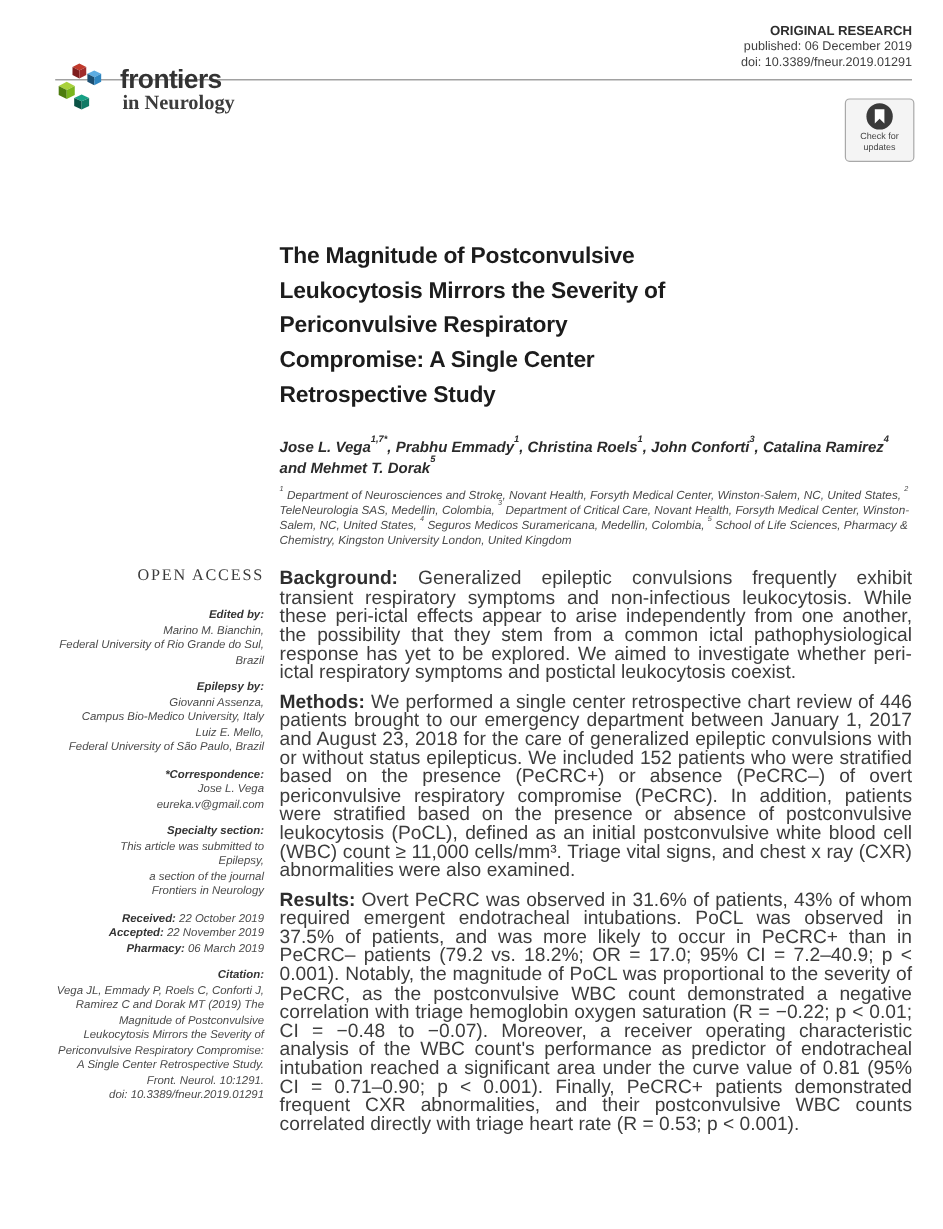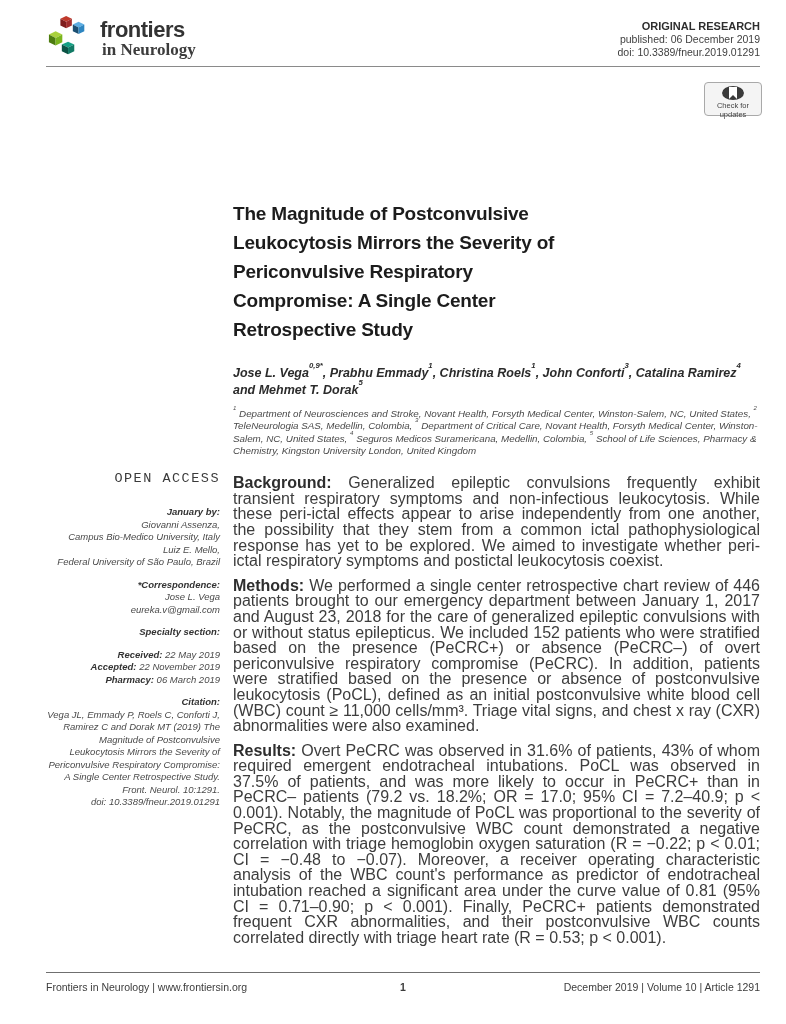--- a/index.html
+++ b/index.html
@@ -16,39 +16,39 @@
     padding: 0 26px 0 46px;
   }
 
   
   .header {
     display: flex; justify-content: space-between; align-items: flex-start;
     padding-top: 14px;
     height: 67px;
     border-bottom: 1.5px solid #8a8a8a;
   }
-  .logo { display: flex; align-items: flex-start; gap: 8px; }
+  .logo { display: flex; align-items: center; gap: 8px; margin-top: 36px; }
   .logo-cubes { width: 46px; height: 44px; }
   .logo-text { padding-top: 6px; }
   .logo-brand {
     font-size: 22px; font-weight: bold; color: #333333;
     letter-spacing: -0.5px; line-height: 20px;
   }
   .logo-journal {
     font-family: "Liberation Serif", serif;
     font-size: 17px; color: #3c3c3c; line-height: 19px; padding-left: 2px; font-weight: bold;
   }
   .header-right { text-align: right; padding-top: 6px; }
   .article-type { font-size: 11px; font-weight: bold; color: #2e2e2e; line-height: 13px; }
   .header-meta { font-size: 10.5px; color: #3f3f3f; line-height: 13px; }
 
   
   .check-badge {
     position: absolute; top: 82px; right: 24px;
-    width: 58px; height: 34px;
+    width: 58px; height: 53px;
     background: #f4f4f4;
     border: 1px solid #a9a9a9;
     border-radius: 4px;
     display: flex; flex-direction: column; align-items: center;
     padding-top: 3px;
     cursor: pointer;
   }
   .badge-circle {
     width: 22px; height: 22px; border-radius: 50%;
     background: #3a3a3a;
@@ -84,21 +84,21 @@
     font-size: 0.62em; position: relative; top: -0.45em; line-height: 0;
   }
   .affiliations {
     margin-top: 10px;
     font-size: 9.8px; font-style: italic; color: #4a4a4a;
     line-height: 12.3px;
   }
 
   
   .open-access {
-    font-family: Liberation Mono, monospace;
+    font-family: Liberation Serif, serif;
     font-size: 13.5px; color: #3a3a3a; letter-spacing: 1.5px;
     margin-bottom: 20px; white-space: nowrap;
   }
   .side-block { margin-bottom: 10px; font-size: 9.5px; line-height: 12.5px; }
   .side-label { font-weight: bold; font-style: italic; color: #333333; }
   .side-text { font-style: italic; color: #4a4a4a; white-space: pre-line; }
   .side-email { font-style: italic; color: #4a4a4a; cursor: pointer; display: block; }
   .side-dates .side-label { display: inline; }
   .side-dates .side-text { display: inline; }
   .side-block.specialty { margin-top: 4px; }
@@ -177,71 +177,75 @@
       <div>Check for</div>
       <div>updates</div>
     </div>
   </div>
 
   <div class="content">
 
     <div class="left-col">
       <div class="open-access">OPEN ACCESS</div>
 
-
-      <div class="side-block">
-        <div class="side-label">January by:</div>
+      <div class="side-block">
+        <div class="side-label">Edited by:</div>
+        <div class="side-text">Marino M. Bianchin,
+Federal University of Rio Grande do Sul, Brazil</div>
+      </div>
+
+      <div class="side-block">
+        <div class="side-label">Epilepsy by:</div>
         <div class="side-text">Giovanni Assenza,
 Campus Bio-Medico University, Italy
 Luiz E. Mello,
 Federal University of São Paulo, Brazil</div>
       </div>
 
       <div class="side-block">
         <div class="side-label">*Correspondence:</div>
         <div class="side-text">Jose L. Vega</div>
         <span class="side-email">eureka.v@gmail.com</span>
       </div>
 
       <div class="side-block specialty">
         <div class="side-label">Specialty section:</div>
+        <div class="side-text">This article was submitted to
+Epilepsy,
+a section of the journal
+Frontiers in Neurology</div>
       </div>
 
       <div class="side-block side-dates">
-        <div><span class="side-label">Received:</span><span class="side-text"> 22 May 2019</span></div>
+        <div><span class="side-label">Received:</span><span class="side-text"> 22 October 2019</span></div>
         <div><span class="side-label">Accepted:</span><span class="side-text"> 22 November 2019</span></div>
         <div><span class="side-label">Pharmacy:</span><span class="side-text"> 06 March 2019</span></div>
       </div>
 
       <div class="side-block">
         <div class="side-label">Citation:</div>
         <div class="side-text">Vega JL, Emmady P, Roels C, Conforti J, Ramirez C and Dorak MT (2019) The Magnitude of Postconvulsive Leukocytosis Mirrors the Severity of Periconvulsive Respiratory Compromise: A Single Center Retrospective Study.
 Front. Neurol. 10:1291.
 doi: 10.3389/fneur.2019.01291</div>
       </div>
     </div>
 
     <div class="main-col">
       <h1 class="paper-title">The Magnitude of Postconvulsive
 Leukocytosis Mirrors the Severity of
 Periconvulsive Respiratory
 Compromise: A Single Center
 Retrospective Study</h1>
 
-      <div class="authors-line">Jose L. Vega<sup>0,9*</sup>, Prabhu Emmady<sup>1</sup>, Christina Roels<sup>1</sup>, John Conforti<sup>3</sup>, Catalina Ramirez<sup>4</sup> and Mehmet T. Dorak<sup>5</sup></div>
+      <div class="authors-line">Jose L. Vega<sup>1,7*</sup>, Prabhu Emmady<sup>1</sup>, Christina Roels<sup>1</sup>, John Conforti<sup>3</sup>, Catalina Ramirez<sup>4</sup> and Mehmet T. Dorak<sup>5</sup></div>
 
       <div class="affiliations"><sup>1</sup> Department of Neurosciences and Stroke, Novant Health, Forsyth Medical Center, Winston-Salem, NC, United States, <sup>2</sup> TeleNeurologia SAS, Medellin, Colombia, <sup>3</sup> Department of Critical Care, Novant Health, Forsyth Medical Center, Winston-Salem, NC, United States, <sup>4</sup> Seguros Medicos Suramericana, Medellin, Colombia, <sup>5</sup> School of Life Sciences, Pharmacy &amp; Chemistry, Kingston University London, United Kingdom</div>
 
       <div class="abstract">
         <p><b>Background:</b> <span>Generalized epileptic convulsions frequently exhibit transient respiratory symptoms and non-infectious leukocytosis. While these peri-ictal effects appear to arise independently from one another, the possibility that they stem from a common ictal pathophysiological response has yet to be explored. We aimed to investigate whether peri-ictal respiratory symptoms and postictal leukocytosis coexist.</span></p>
         <p><b>Methods:</b> <span>We performed a single center retrospective chart review of 446 patients brought to our emergency department between January 1, 2017 and August 23, 2018 for the care of generalized epileptic convulsions with or without status epilepticus. We included 152 patients who were stratified based on the presence (PeCRC+) or absence (PeCRC–) of overt periconvulsive respiratory compromise (PeCRC). In addition, patients were stratified based on the presence or absence of postconvulsive leukocytosis (PoCL), defined as an initial postconvulsive white blood cell (WBC) count ≥ 11,000 cells/mm³. Triage vital signs, and chest x ray (CXR) abnormalities were also examined.</span></p>
         <p><b>Results:</b> <span>Overt PeCRC was observed in 31.6% of patients, 43% of whom required emergent endotracheal intubations. PoCL was observed in 37.5% of patients, and was more likely to occur in PeCRC+ than in PeCRC– patients (79.2 vs. 18.2%; OR = 17.0; 95% CI = 7.2–40.9; p &lt; 0.001). Notably, the magnitude of PoCL was proportional to the severity of PeCRC, as the postconvulsive WBC count demonstrated a negative correlation with triage hemoglobin oxygen saturation (R = −0.22; p &lt; 0.01; CI = −0.48 to −0.07). Moreover, a receiver operating characteristic analysis of the WBC count's performance as predictor of endotracheal intubation reached a significant area under the curve value of 0.81 (95% CI = 0.71–0.90; p &lt; 0.001). Finally, PeCRC+ patients demonstrated frequent CXR abnormalities, and their postconvulsive WBC counts correlated directly with triage heart rate (R = 0.53; p &lt; 0.001).</span></p>
       </div>
     </div>
   </div>
 
-  <div class="footer">
-    <span>Frontiers in Neurology | www.frontiersin.org</span>
-    <span class="page-num">1</span>
-    <span>December 2019 | Volume 10 | Article 1291</span>
-  </div>
 
 </div>
 
 </body></html>

